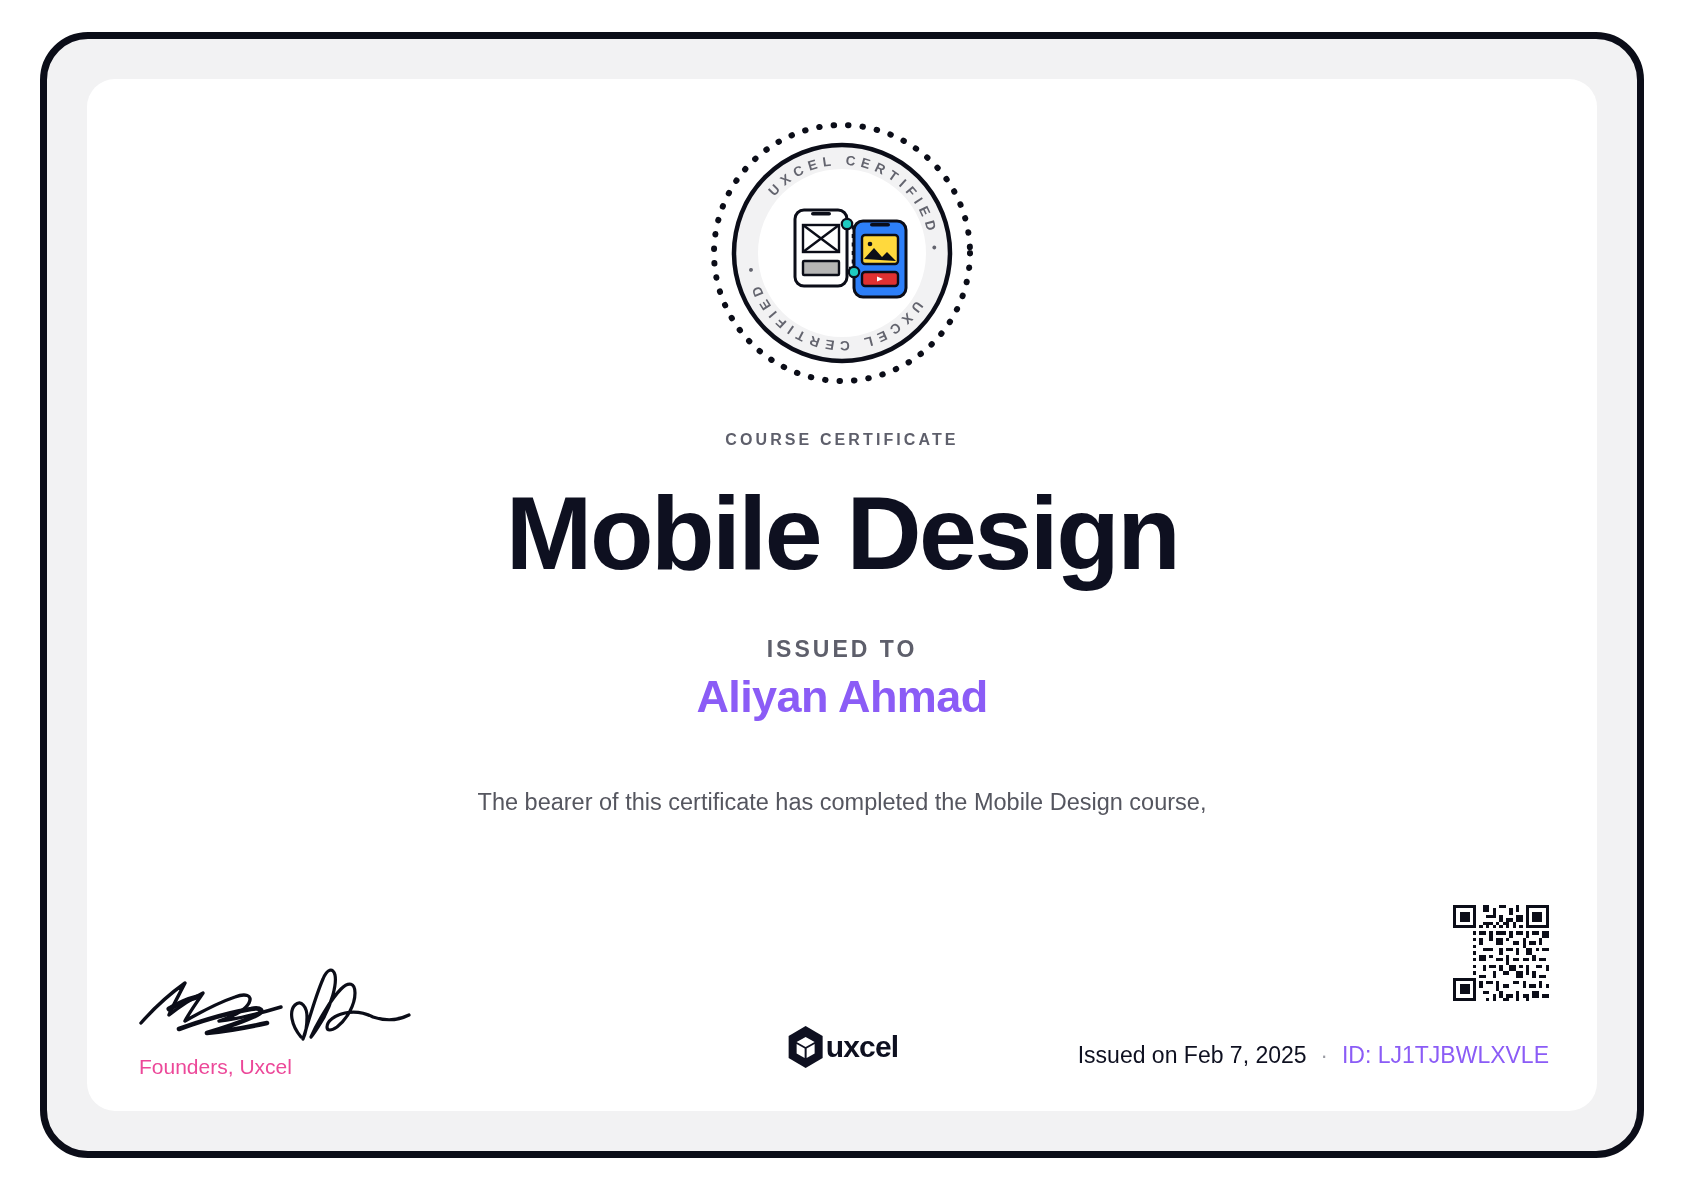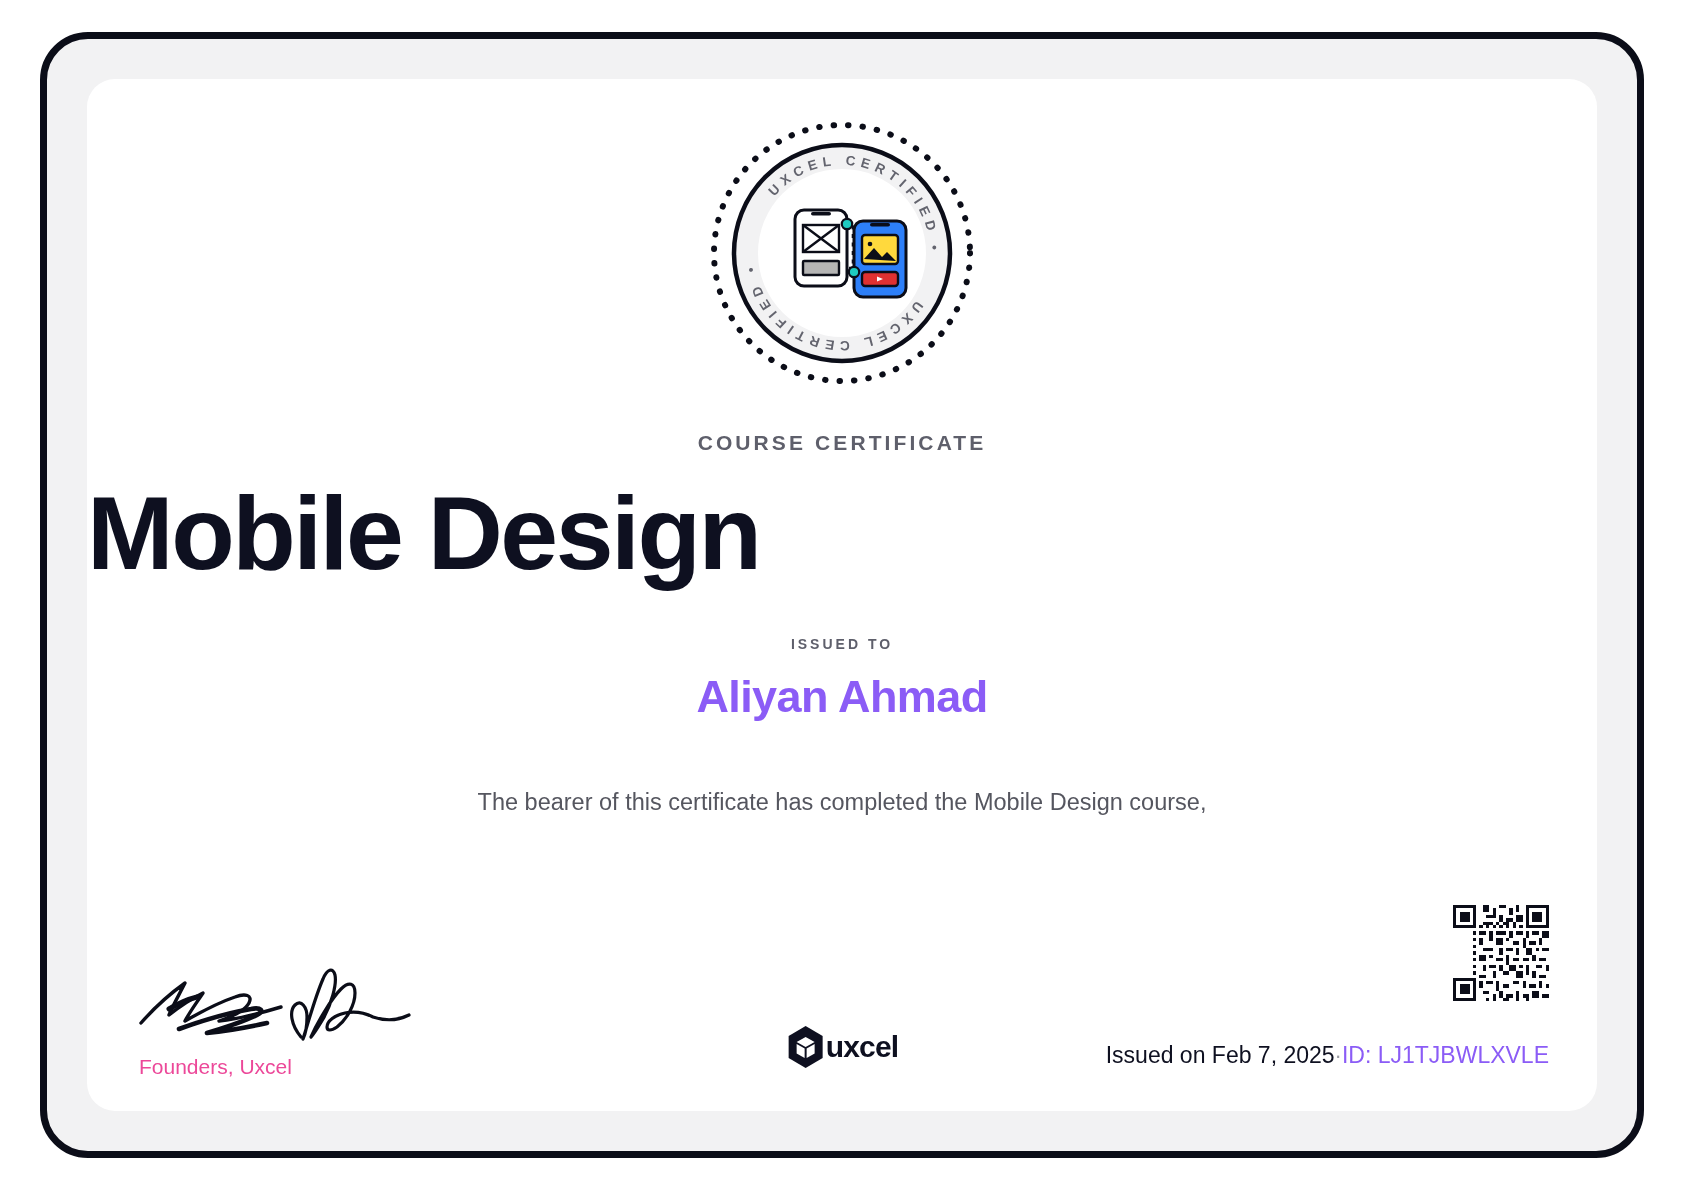--- a/index.html
+++ b/index.html
@@ -42,44 +42,44 @@
     height: 272px;
   }
   .badge-wrap svg { display: block; width: 272px; height: 272px; }
 
   
   .eyebrow {
     position: absolute;
     left: 0; right: 0;
     top: 352px;
     text-align: center;
-    font-size: 21px;
+    font-size: 16px;
     font-weight: bold;
     letter-spacing: 3.1px;
     color: #5e5f6b;
   }
 
   .course-title {
     position: absolute;
     left: 0; right: 0;
     top: 400px;
-    text-align: left;
+    text-align: center;
     font-size: 104px;
     line-height: 1.05;
     font-weight: bold;
     letter-spacing: -2.5px;
     color: #0e1020;
   }
 
   .issued-to-label {
     position: absolute;
     left: 0; right: 0;
     top: 557px;
     text-align: center;
-    font-size: 14px;
+    font-size: 23px;
     font-weight: bold;
     letter-spacing: 3px;
     color: #5e5f6b;
   }
 
   .recipient-name {
     position: absolute;
     left: 0; right: 0;
     top: 592px;
     text-align: center;
@@ -138,20 +138,21 @@
     letter-spacing: -0.8px;
     color: #0e1020;
   }
 
   .meta-block {
     position: absolute;
     right: 48px;
     bottom: 42px;
     display: flex;
     align-items: baseline;
+    gap: 14px;
     font-size: 23px;
   }
   .meta-date { color: #0e1020; }
   .meta-dot { color: #9a9ba3; font-size: 22px; }
   .meta-id { color: #8b5cf6; }
 
   .qr-block {
     position: absolute;
     right: 48px;
     bottom: 110px;

